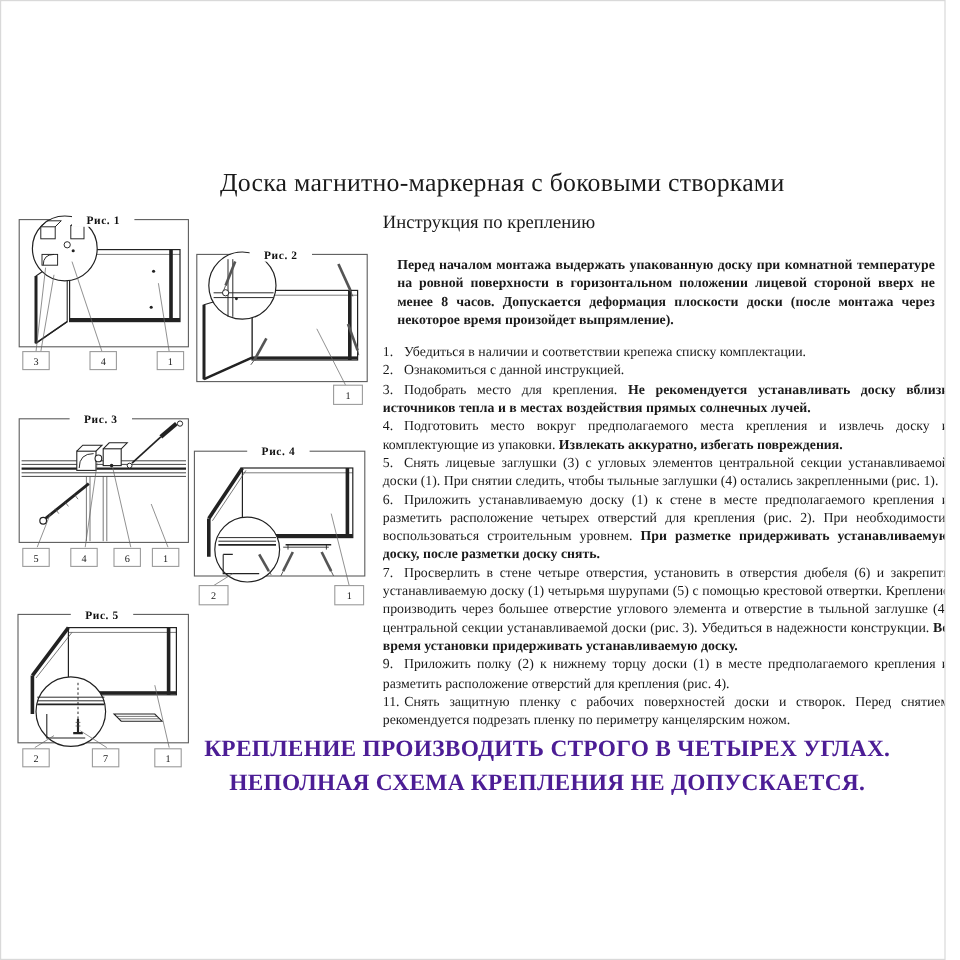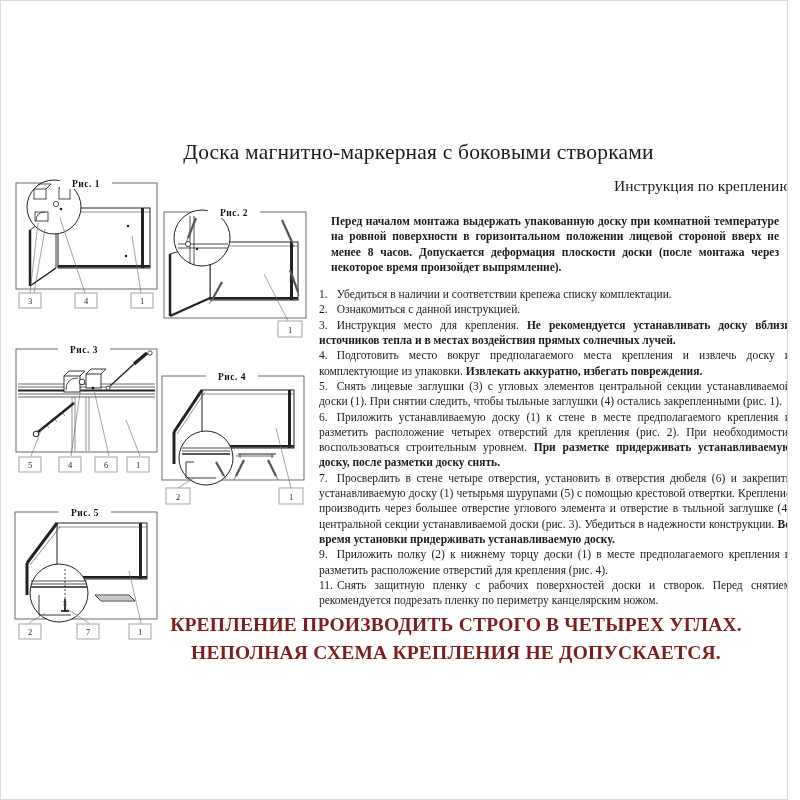--- a/index.html
+++ b/index.html
@@ -7,21 +7,21 @@
     position:relative;width:788px;height:800px;background:#ffffff;
     font-family:"Liberation Serif",serif;color:#1a1a1a;
     border:1px solid #d9d9d9;box-sizing:border-box;overflow:hidden;
   }
   .doc-title{
     position:absolute;top:139px;left:35px;width:765px;
     text-align:center;font-size:21.5px;letter-spacing:.2px;white-space:nowrap;
   }
   .ins-header{
     position:absolute;top:176px;left:318px;width:472px;
-    text-align:right;font-size:15.5px;
+    text-align:left;font-size:15.5px;
   }
   .textcol{
     position:absolute;top:201px;left:318px;width:472px;
     font-size:11.5px;line-height:15.3px;text-align:justify;
   }
   .intro{font-weight:bold;margin:12px;}
   .step{margin:0;}
   .step .num{margin-right:9px;}
   .step .num.wide{margin-right:4px;}
   .warning{
@@ -251,28 +251,28 @@
     </g>
   </svg>
 
   <div class="ins-header">Инструкция по креплению</div>
 
   <div class="textcol">
     <p class="intro">Перед началом монтажа выдержать упакованную доску при комнатной температуре на ровной поверхности в горизонтальном положении лицевой стороной вверх не менее 8 часов. Допускается деформация плоскости доски (после монтажа через некоторое время произойдет выпрямление).</p>
     <div>
         <p class="step"><span class="num">1.</span><span>Убедиться в наличии и соответствии крепежа списку комплектации.</span></p>
         <p class="step"><span class="num">2.</span><span>Ознакомиться с данной инструкцией.</span></p>
-        <p class="step"><span class="num">3.</span><span>Инструкция место для крепления. </span><b>Не рекомендуется устанавливать доску вблизи источников тепла и в местах воздействия прямых солнечных лучей.</b></p>
+        <p class="step"><span class="num">3.</span><span>Подобрать место для крепления. </span><b>Не рекомендуется устанавливать доску вблизи источников тепла и в местах воздействия прямых солнечных лучей.</b></p>
         <p class="step"><span class="num">4.</span><span>Подготовить место вокруг предполагаемого места крепления и извлечь доску и комплектующие из упаковки. </span><b>Извлекать аккуратно, избегать повреждения.</b></p>
         <p class="step"><span class="num">5.</span><span>Снять лицевые заглушки (3) с угловых элементов центральной секции устанавливаемой доски (1). При снятии следить, чтобы тыльные заглушки (4) остались закрепленными (рис. 1).</span></p>
         <p class="step"><span class="num">6.</span><span>Приложить устанавливаемую доску (1) к стене в месте предполагаемого крепления и разметить расположение четырех отверстий для крепления (рис. 2). При необходимости, воспользоваться строительным уровнем. </span><b>При разметке придерживать устанавливаемую доску, после разметки доску снять.</b></p>
         <p class="step"><span class="num">7.</span><span>Просверлить в стене четыре отверстия, установить в отверстия дюбеля (6) и закрепить устанавливаемую доску (1) четырьмя шурупами (5) с помощью крестовой отвертки. Крепление производить через большее отверстие углового элемента и отверстие в тыльной заглушке (4) центральной секции устанавливаемой доски (рис. 3). Убедиться в надежности конструкции. </span><b>Во время установки придерживать устанавливаемую доску.</b></p>
         <p class="step"><span class="num">9.</span><span>Приложить полку (2) к нижнему торцу доски (1) в месте предполагаемого крепления и разметить расположение отверстий для крепления (рис. 4).</span></p>
         <p class="step"><span class="num wide">11.</span><span>Снять защитную пленку с рабочих поверхностей доски и створок. Перед снятием рекомендуется подрезать пленку по периметру канцелярским ножом.</span></p>
       </div>
   </div>
 
-  <div class="warning" style="color: #7f1d1d;">
+  <div class="warning" style="color: #4c1d95;">
     <div>КРЕПЛЕНИЕ ПРОИЗВОДИТЬ СТРОГО В ЧЕТЫРЕХ УГЛАХ.</div>
     <div>НЕПОЛНАЯ СХЕМА КРЕПЛЕНИЯ НЕ ДОПУСКАЕТСЯ.</div>
   </div>
 
 </div>
 
 </body></html>

